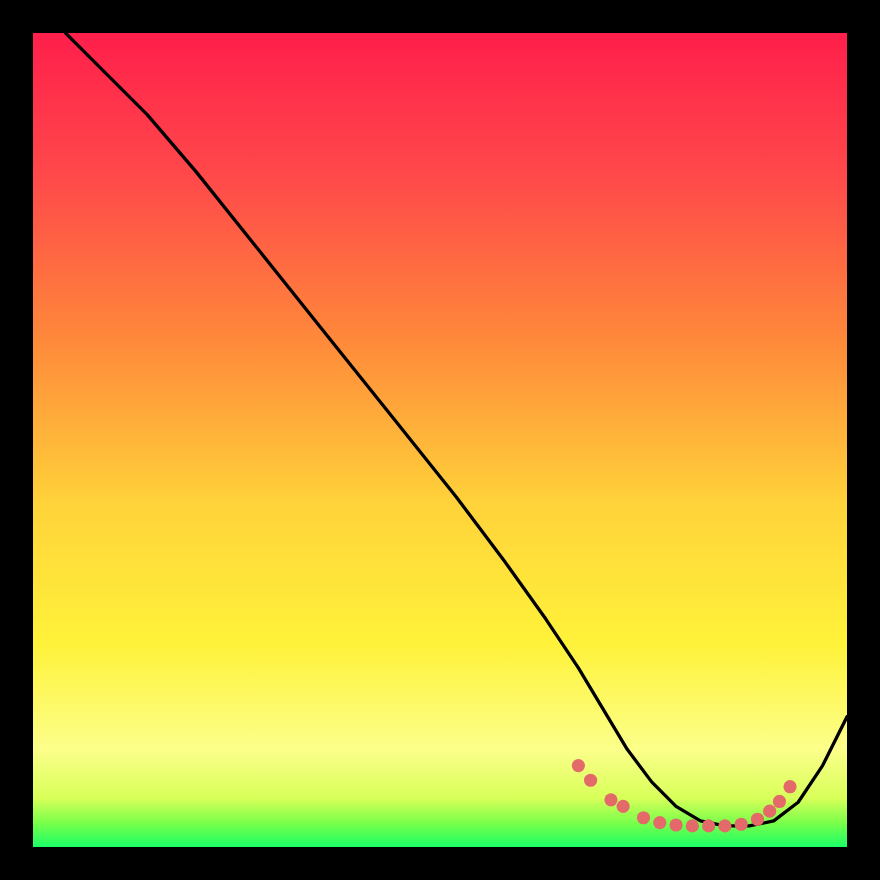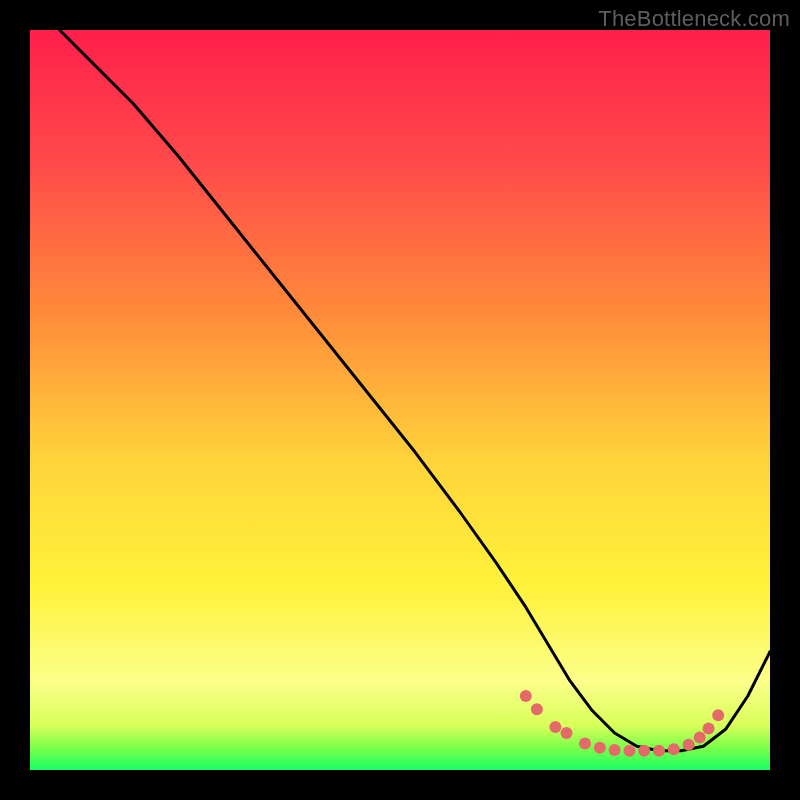--- a/index.html
+++ b/index.html
@@ -47,21 +47,20 @@
     inset: 0;
     width: 100%;
     height: 100%;
     overflow: visible;
   }
 </style>
 </head>
 <body>
 
 <div class="frame">
-  <div class="watermark">TheBottleneck.com</div>
 
   <div class="plot">
     <div class="gradient" style="background: linear-gradient(rgb(255, 31, 75) 0%, rgb(255, 74, 74) 18%, rgb(255, 138, 58) 38%, rgb(255, 211, 58) 58%, rgb(255, 242, 58) 75%, rgb(252, 255, 138) 88%, rgb(216, 255, 89) 94%, rgb(123, 255, 74) 97%, rgb(26, 255, 102) 100%);"></div>
 
     <svg class="curve" viewBox="0 0 740 740" preserveAspectRatio="none">
       <path fill="none" stroke="#000000" stroke-width="3" stroke-linecap="round" stroke-linejoin="round" d="M29.6 0.0 L59.2 29.6 L103.6 74.0 L148.0 125.8 L207.2 199.8 L266.4 273.8 L325.6 347.8 L384.8 421.8 L429.2 481.0 L466.2 532.8 L495.8 577.2 L518.0 614.2 L540.2 651.2 L562.4 680.8 L584.6 703.0 L606.8 716.3 L629.0 720.8 L651.2 720.8 L673.4 716.3 L695.6 699.3 L717.8 666.0 L740.0 621.6 "></path>
       <g>
           <circle cx="495.8" cy="666.0" r="6" fill="#e46a6a"></circle>
           <circle cx="506.9" cy="679.3" r="6" fill="#e46a6a"></circle>
           <circle cx="525.4" cy="697.1" r="6" fill="#e46a6a"></circle>

